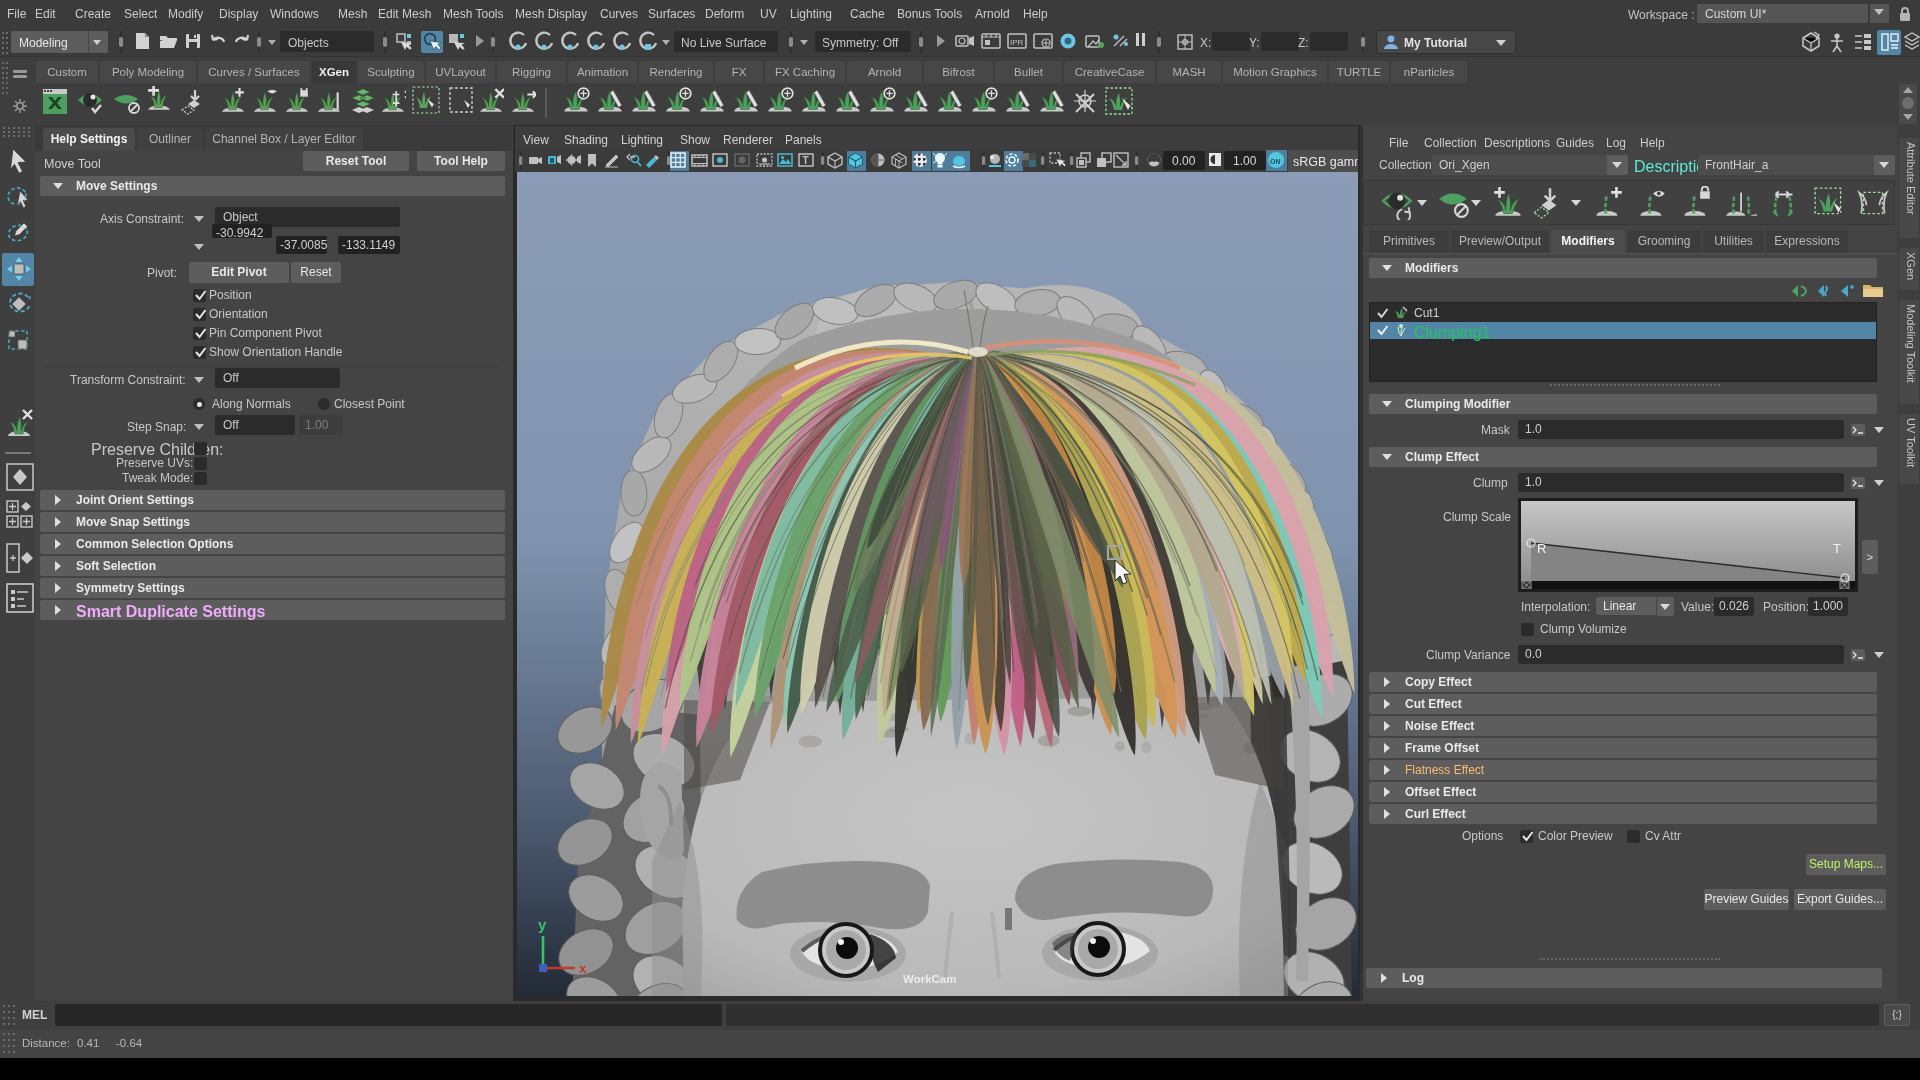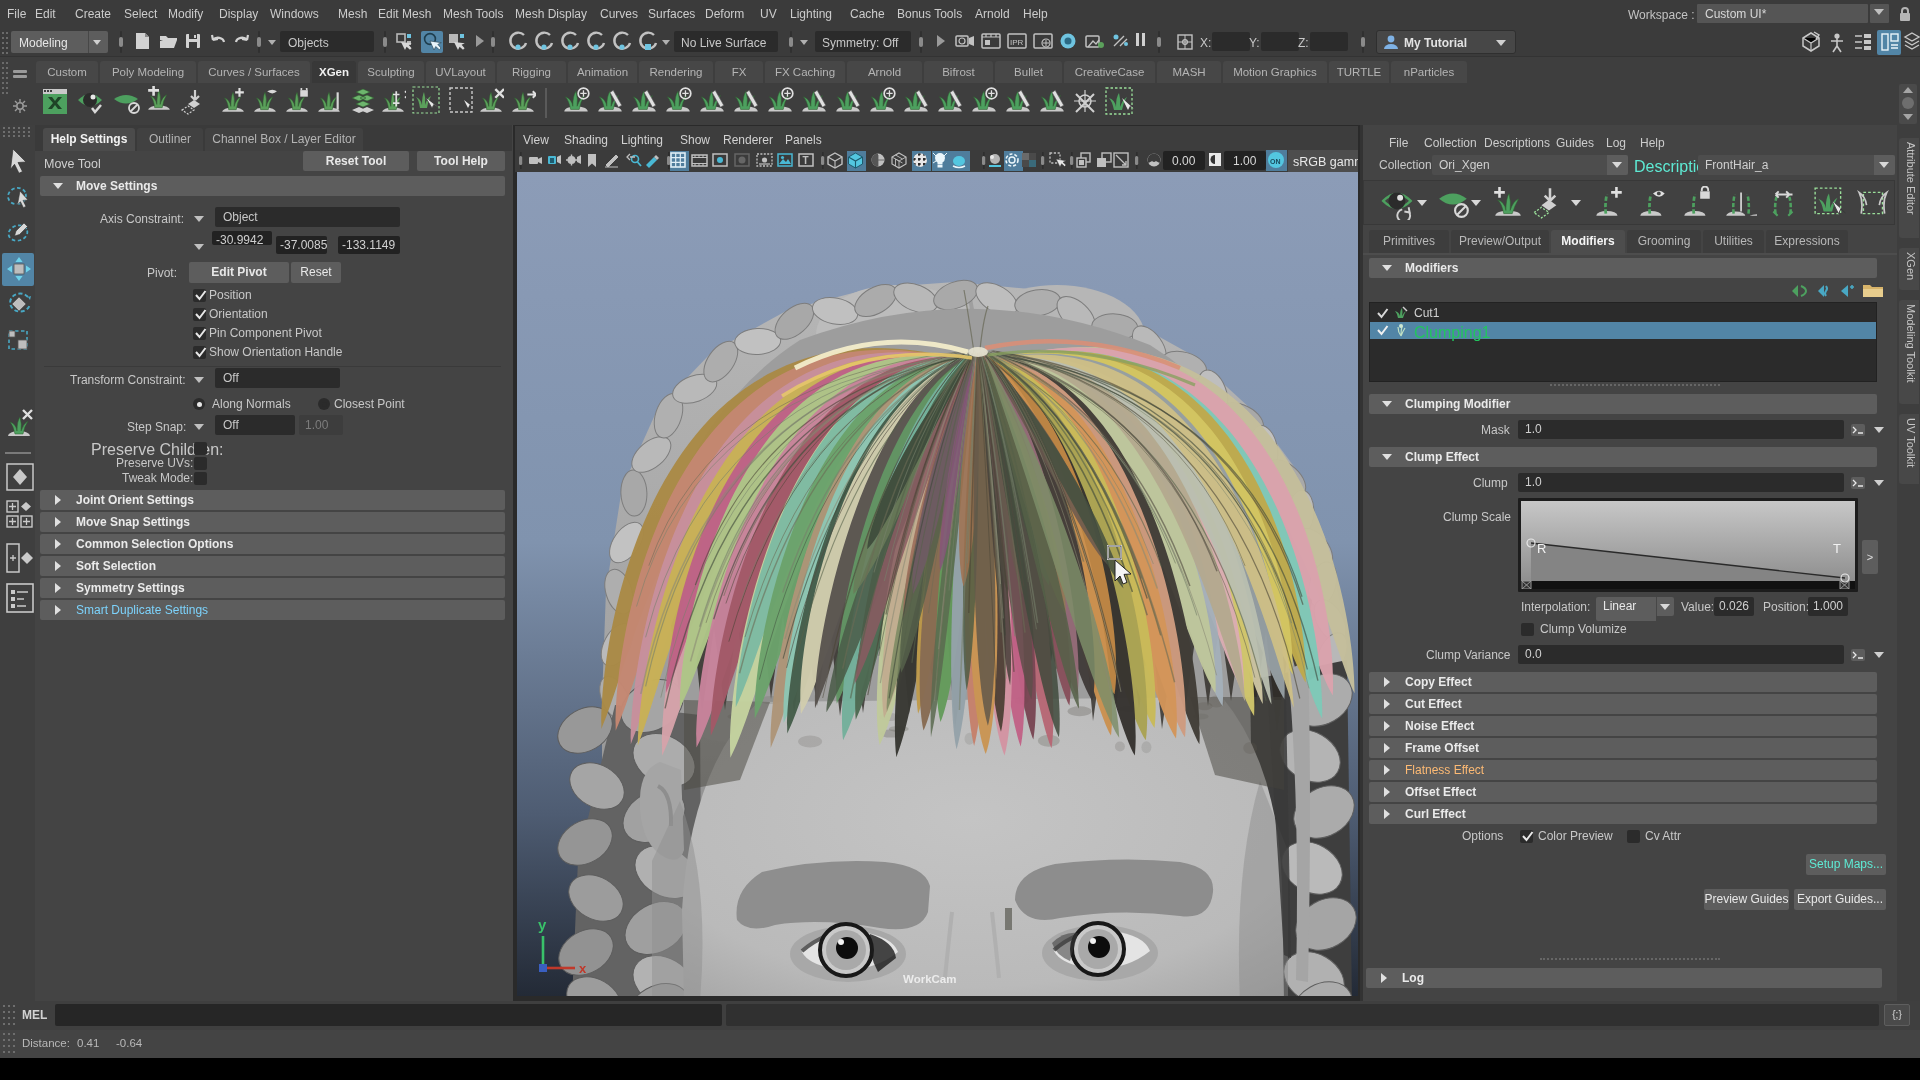--- a/index.html
+++ b/index.html
@@ -531,21 +531,21 @@
     <div style="position:absolute;left:44px;top:157px;color:#cfcfcf;font-size:12.5px">Move Tool</div>
     <div style="position:absolute;left:303px;top:151px;width:106px;height:20px;background:#5d5d5d;border-radius:2px;color:#e8e8e8;font-size:12px;text-align:center;line-height:20px;font-weight:bold">Reset Tool</div>
     <div style="position:absolute;left:417px;top:151px;width:88px;height:20px;background:#5d5d5d;border-radius:2px;color:#e8e8e8;font-size:12px;text-align:center;line-height:20px;font-weight:bold">Tool Help</div>
     <div style="position:absolute;left:40px;top:176px;width:465px;height:20px;background:#5d5d5d;border-radius:2px"></div>
     <div style="position:absolute;left:53px;top:183px;width:0;height:0;border-left:5px solid transparent;border-right:5px solid transparent;border-top:6px solid #e0e0e0"></div>
     <div style="position:absolute;left:76px;top:179px;color:#eaeaea;font-size:12px;font-weight:bold">Move Settings</div>
     <div style="position:absolute;left:100px;top:212px;color:#c8c8c8;font-size:12px">Axis Constraint:</div>
     <div style="position:absolute;left:194px;top:216px;width:0;height:0;border-left:5px solid transparent;border-right:5px solid transparent;border-top:6px solid #c0c0c0"></div>
     <div style="position:absolute;left:215px;top:207px;width:185px;height:20px;background:#2b2b2b;border-radius:2px;color:#c8c8c8;font-size:12px;line-height:20px;padding-left:8px">Object</div>
     <div style="position:absolute;left:194px;top:244px;width:0;height:0;border-left:5px solid transparent;border-right:5px solid transparent;border-top:6px solid #c0c0c0"></div>
-    <div style="position:absolute;left:212px;top:231px;width:60px;height:14px;background:#222222;border-radius:2px;color:#d0d0d0;font-size:12px;line-height:18px;padding-left:4px">-30.9942</div>
+    <div style="position:absolute;left:212px;top:224px;width:60px;height:14px;background:#222222;border-radius:2px;color:#d0d0d0;font-size:12px;line-height:18px;padding-left:4px">-30.9942</div>
     <div style="position:absolute;left:276px;top:236px;width:51px;height:18px;background:#222222;border-radius:2px;color:#d0d0d0;font-size:12px;line-height:18px;padding-left:4px">-37.0085</div>
     <div style="position:absolute;left:338px;top:236px;width:62px;height:18px;background:#222222;border-radius:2px;color:#d0d0d0;font-size:12px;line-height:18px;padding-left:4px">-133.1149</div>
     <div style="position:absolute;left:147px;top:266px;color:#c8c8c8;font-size:12px">Pivot:</div>
     <div style="position:absolute;left:189px;top:262px;width:100px;height:21px;background:#5d5d5d;border-radius:2px;color:#e8e8e8;font-size:12px;text-align:center;line-height:21px;font-weight:bold">Edit Pivot</div>
     <div style="position:absolute;left:291px;top:262px;width:50px;height:21px;background:#5d5d5d;border-radius:2px;color:#e8e8e8;font-size:12px;text-align:center;line-height:21px">Reset</div>
     <div style="position:absolute;left:193px;top:289px;width:13px;height:13px;background:#2b2b2b;border-radius:2px"></div>
     <svg style="position:absolute;left:193px;top:287px" width="15" height="15" viewBox="0 0 15 15">
       <path d="M3 8 l3.5 4 6 -8" stroke="#e8e8e8" stroke-width="2" fill="none"></path>
     </svg>
     <div style="position:absolute;left:209px;top:288px;color:#c8c8c8;font-size:12px">Position</div>
@@ -594,21 +594,21 @@
     <div style="position:absolute;left:55px;top:539px;width:0;height:0;border-top:5px solid transparent;border-bottom:5px solid transparent;border-left:6px solid #e0e0e0"></div>
     <div style="position:absolute;left:76px;top:537px;color:#eaeaea;font-size:12px;font-weight:bold">Common Selection Options</div>
     <div style="position:absolute;left:40px;top:556px;width:465px;height:20px;background:#5d5d5d;border-radius:2px"></div>
     <div style="position:absolute;left:55px;top:561px;width:0;height:0;border-top:5px solid transparent;border-bottom:5px solid transparent;border-left:6px solid #e0e0e0"></div>
     <div style="position:absolute;left:76px;top:559px;color:#eaeaea;font-size:12px;font-weight:bold">Soft Selection</div>
     <div style="position:absolute;left:40px;top:578px;width:465px;height:20px;background:#5d5d5d;border-radius:2px"></div>
     <div style="position:absolute;left:55px;top:583px;width:0;height:0;border-top:5px solid transparent;border-bottom:5px solid transparent;border-left:6px solid #e0e0e0"></div>
     <div style="position:absolute;left:76px;top:581px;color:#eaeaea;font-size:12px;font-weight:bold">Symmetry Settings</div>
     <div style="position:absolute;left:40px;top:600px;width:465px;height:20px;background:#5d5d5d;border-radius:2px"></div>
     <div style="position:absolute;left:55px;top:605px;width:0;height:0;border-top:5px solid transparent;border-bottom:5px solid transparent;border-left:6px solid #e0e0e0"></div>
-    <div style="position:absolute;left:76px;top:603px;color:#7dd3fc;font-size:12px;font-weight:normal">Smart Duplicate Settings</div>
+    <div style="position:absolute;left:76px;top:603px;color:#f0abfc;font-size:16px;font-weight:bold">Smart Duplicate Settings</div>
     <div style="position:absolute;left:513px;top:125px;width:847px;height:876px;background:#2a2a2a"></div>
     <div style="position:absolute;left:515px;top:126px;width:843px;height:24px;background:#3d3d3d"></div>
     <div style="position:absolute;left:523px;top:133px;color:#d2d2d2;font-size:12px">View</div>
     <div style="position:absolute;left:564px;top:133px;color:#d2d2d2;font-size:12px">Shading</div>
     <div style="position:absolute;left:621px;top:133px;color:#d2d2d2;font-size:12px">Lighting</div>
     <div style="position:absolute;left:680px;top:133px;color:#d2d2d2;font-size:12px">Show</div>
     <div style="position:absolute;left:723px;top:133px;color:#d2d2d2;font-size:12px">Renderer</div>
     <div style="position:absolute;left:785px;top:133px;color:#d2d2d2;font-size:12px">Panels</div>
     <div style="position:absolute;left:515px;top:150px;width:843px;height:22px;background:#3b3b3b"></div>
     <svg style="position:absolute;left:515px;top:150px" width="843" height="22" viewBox="0 0 843 22">
@@ -1265,21 +1265,21 @@
       <text x="312" y="52" font-size="13" fill="#f2f2f2" font-family="Liberation Sans">T</text>
       <rect x="0" y="80" width="334" height="8" fill="#111"></rect>
       <rect x="1" y="80" width="9" height="8" fill="#333" stroke="#999" stroke-width="1"></rect>
       <path d="M1 80 l9 8 m0 -8 l-9 8" stroke="#999" stroke-width="1"></path>
       <rect x="319" y="80" width="9" height="8" fill="#333" stroke="#999" stroke-width="1"></rect>
       <path d="M319 80 l9 8 m0 -8 l-9 8" stroke="#999" stroke-width="1"></path>
       <circle cx="324" cy="77" r="4" fill="none" stroke="#e8e8e8" stroke-width="1.2"></circle>
     </svg>
     <div style="position:absolute;left:1862px;top:540px;width:16px;height:34px;background:#5d5d5d;border-radius:2px;color:#e0e0e0;font-size:11px;text-align:center;line-height:34px">&gt;</div>
     <div style="position:absolute;left:1521px;top:600px;color:#c8c8c8;font-size:12px">Interpolation:</div>
-    <div style="position:absolute;left:1596px;top:597px;width:60px;height:24px;background:#5d5d5d;border-radius:2px 0 0 2px;color:#e8e8e8;font-size:12px;line-height:19px;padding-left:7px">Linear</div>
+    <div style="position:absolute;left:1596px;top:597px;width:60px;height:18px;background:#5d5d5d;border-radius:2px 0 0 2px;color:#e8e8e8;font-size:12px;line-height:19px;padding-left:7px">Linear</div>
     <div style="position:absolute;left:1656px;top:597px;width:18px;height:19px;background:#5d5d5d;border-radius:0 2px 2px 0;border-left:1px solid #474747"></div>
     <div style="position:absolute;left:1660px;top:604px;width:0;height:0;border-left:5px solid transparent;border-right:5px solid transparent;border-top:6px solid #d8d8d8"></div>
     <div style="position:absolute;left:1681px;top:600px;color:#c8c8c8;font-size:12px">Value:</div>
     <div style="position:absolute;left:1714px;top:597px;width:40px;height:19px;background:#2b2b2b;border-radius:2px;color:#d0d0d0;font-size:12px;line-height:19px;padding-left:5px">0.026</div>
     <div style="position:absolute;left:1763px;top:600px;color:#c8c8c8;font-size:12px">Position:</div>
     <div style="position:absolute;left:1808px;top:597px;width:40px;height:19px;background:#2b2b2b;border-radius:2px;color:#d0d0d0;font-size:12px;line-height:19px;padding-left:5px">1.000</div>
     <div style="position:absolute;left:1521px;top:623px;width:13px;height:13px;background:#2b2b2b;border-radius:2px"></div>
     <div style="position:absolute;left:1540px;top:622px;color:#c8c8c8;font-size:12px">Clump Volumize</div>
     <div style="position:absolute;left:1426px;top:648px;color:#c8c8c8;font-size:12px">Clump Variance</div>
     <div style="position:absolute;left:1518px;top:645px;width:326px;height:19px;background:#2b2b2b;border-radius:2px;color:#d0d0d0;font-size:12px;line-height:19px;padding-left:7px">0.0</div>
@@ -1310,21 +1310,21 @@
     <div style="position:absolute;left:1384px;top:809px;width:0;height:0;border-top:5px solid transparent;border-bottom:5px solid transparent;border-left:6px solid #e0e0e0"></div>
     <div style="position:absolute;left:1405px;top:807px;color:#eaeaea;font-size:12px;font-weight:bold">Curl Effect</div>
     <div style="position:absolute;left:1462px;top:829px;color:#c8c8c8;font-size:12px">Options</div>
     <div style="position:absolute;left:1520px;top:830px;width:13px;height:13px;background:#2b2b2b;border-radius:2px"></div>
     <svg style="position:absolute;left:1520px;top:828px" width="15" height="15" viewBox="0 0 15 15">
       <path d="M3 8 l3.5 4 6 -8" stroke="#e8e8e8" stroke-width="2" fill="none"></path>
     </svg>
     <div style="position:absolute;left:1538px;top:829px;color:#c8c8c8;font-size:12px">Color Preview</div>
     <div style="position:absolute;left:1627px;top:830px;width:13px;height:13px;background:#2b2b2b;border-radius:2px"></div>
     <div style="position:absolute;left:1645px;top:829px;color:#c8c8c8;font-size:12px">Cv Attr</div>
-    <div style="position:absolute;left:1806px;top:854px;width:80px;height:21px;background:#5d5d5d;border-radius:2px;color:#5eead4;font-size:12px;text-align:center;line-height:21px">Setup Maps...</div>
+    <div style="position:absolute;left:1806px;top:854px;width:80px;height:21px;background:#5d5d5d;border-radius:2px;color:#bef264;font-size:12px;text-align:center;line-height:21px">Setup Maps...</div>
     <div style="position:absolute;left:1704px;top:889px;width:85px;height:21px;background:#5d5d5d;border-radius:2px;color:#e8e8e8;font-size:12px;text-align:center;line-height:21px">Preview Guides</div>
     <div style="position:absolute;left:1794px;top:889px;width:92px;height:21px;background:#5d5d5d;border-radius:2px;color:#e8e8e8;font-size:12px;text-align:center;line-height:21px">Export Guides...</div>
     <div style="position:absolute;left:1540px;top:958px;width:180px;height:3px;border-top:2px dotted #666"></div>
     <div style="position:absolute;left:1366px;top:968px;width:516px;height:20px;background:#5d5d5d;border-radius:2px"></div>
     <div style="position:absolute;left:1381px;top:973px;width:0;height:0;border-top:5px solid transparent;border-bottom:5px solid transparent;border-left:6px solid #e0e0e0"></div>
     <div style="position:absolute;left:1402px;top:971px;color:#eaeaea;font-size:12px;font-weight:bold">Log</div>
     <div style="position:absolute;left:1897px;top:125px;width:23px;height:876px;background:#3e3e3e"></div>
     <div style="position:absolute;left:1899px;top:138px;width:20px;height:100px;background:#484848;border-radius:3px 0 0 3px"></div>
     <div style="position:absolute;left:1901px;top:142px;color:#c5c5c5;font-size:11px;white-space:nowrap;transform-origin:0 0;transform:rotate(90deg) translate(0,-16px)">Attribute Editor</div>
     <div style="position:absolute;left:1899px;top:248px;width:20px;height:42px;background:#484848;border-radius:3px 0 0 3px"></div>

